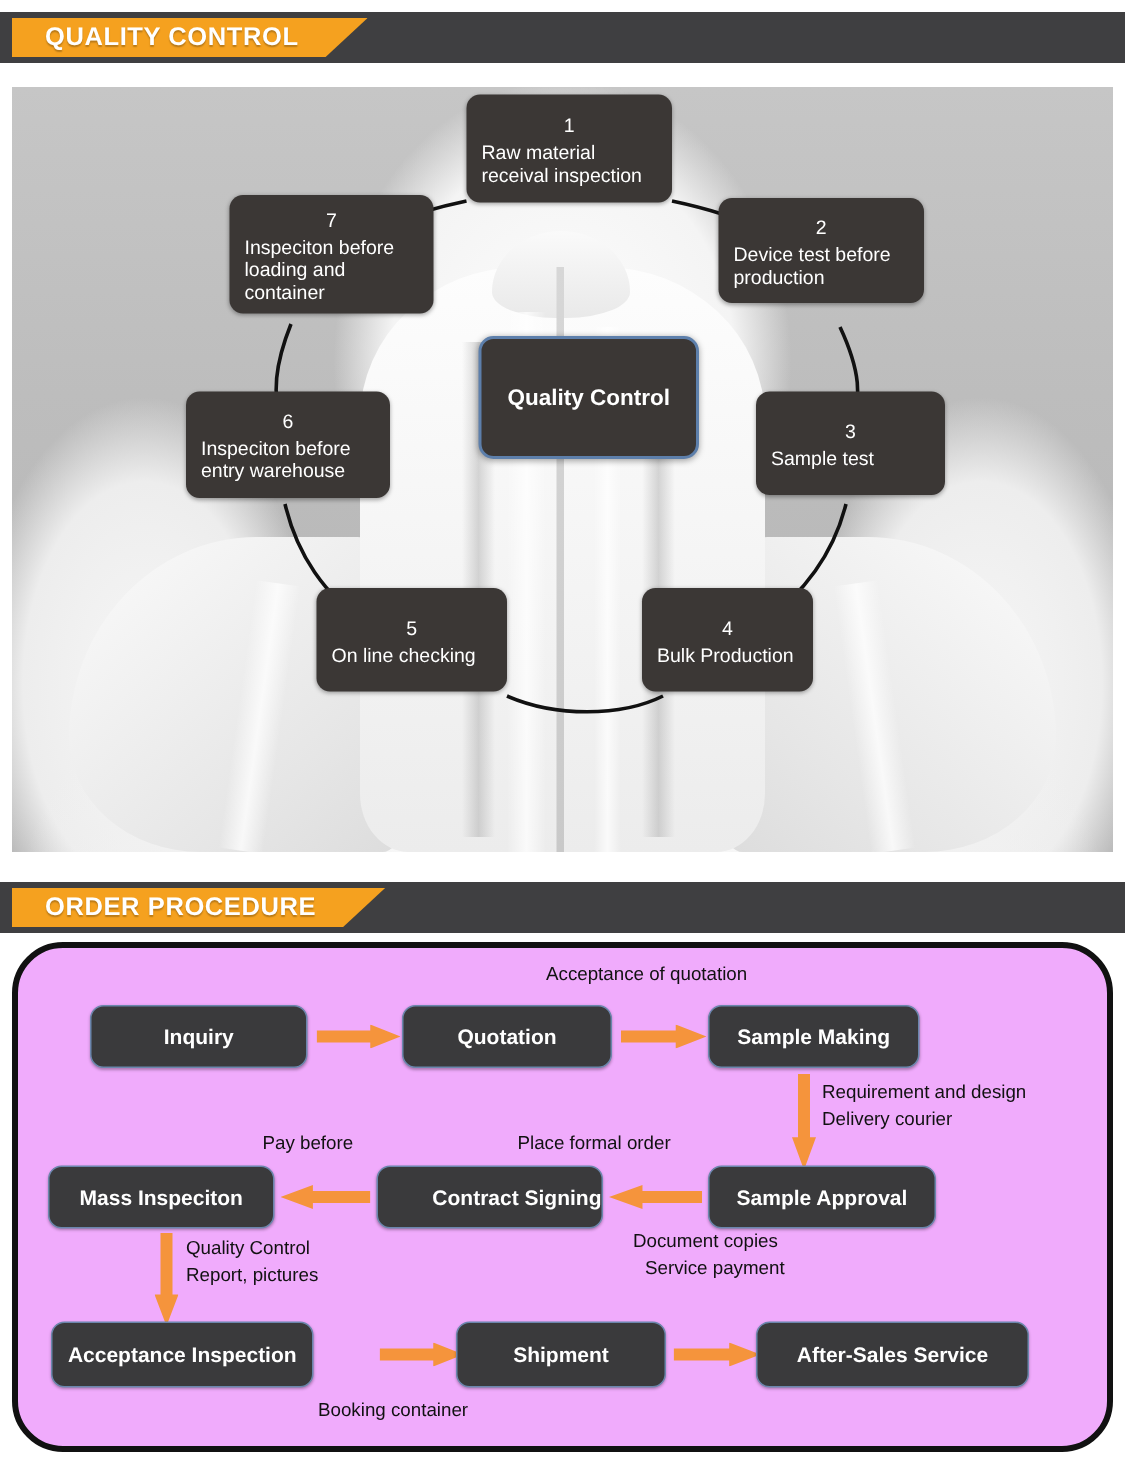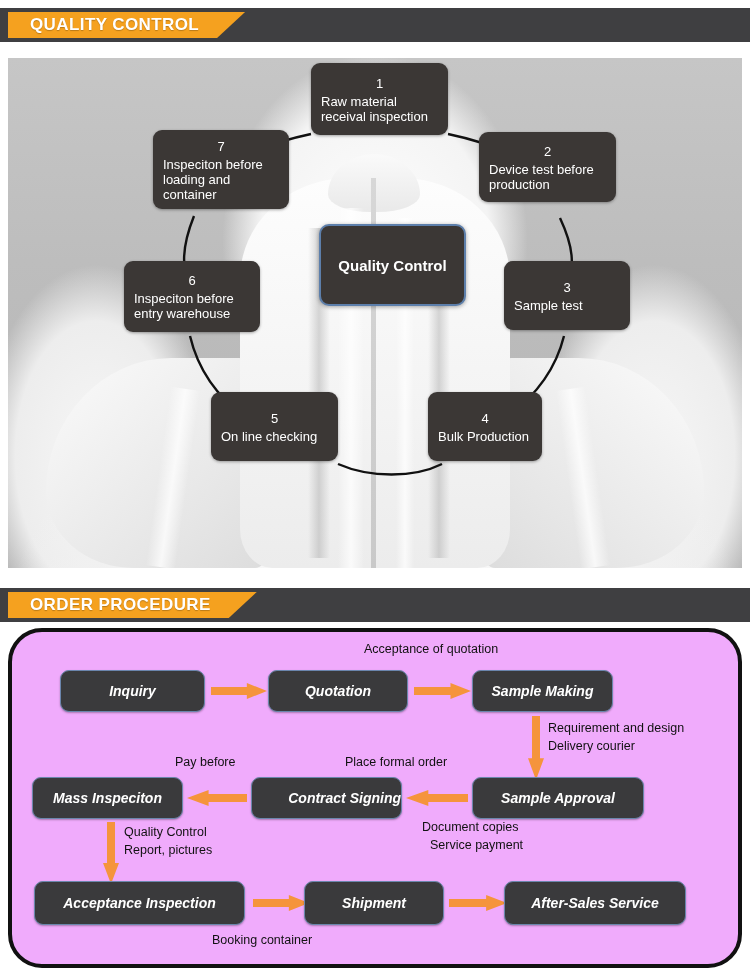--- a/index.html
+++ b/index.html
@@ -118,21 +118,20 @@
     position:absolute;
     background:#3a3a3c;
     border:1px solid #6b86ad;
     border-radius:9px;
     color:#ffffff;
     font-size:14px;font-weight:bold;
     display:flex;align-items:center;justify-content:center;
     box-sizing:border-box;
     text-align:center;
     box-shadow:0 1px 2px rgba(0,0,0,.3);
-    font-style:italic;
   }
   .op-note{
     position:absolute;
     font-size:12.5px;
     color:#111111;
     white-space:nowrap;
     line-height:17px;
   }
   .arrow-r,.arrow-l{position:absolute;height:16px;background:#f5943c;}
   .arrow-r{-webkit-clip-path:polygon(0 25%,64% 25%,64% 0,100% 50%,64% 100%,64% 75%,0 75%);
@@ -241,40 +240,40 @@
     <span>Sample Making</span>
   </div>
 
   <div class="arrow-d" style="left:516px;top:84px;height:64px;"></div>
   <div class="op-note" style="left:536px;top:88px;">Requirement and design</div>
   <div class="op-note" style="left:536px;top:106px;">Delivery courier</div>
 
   <div class="op-note" style="left:333px;top:122px;">Place formal order</div>
   <div class="op-note" style="left:163px;top:122px;">Pay before</div>
 
-  <div class="op-box" style="left:460px;top:145px;width:172px;height:42px;justify-content:center;">
+  <div class="op-box" style="left:460px;top:145px;width:152px;height:42px;justify-content:center;">
     <span>Sample Approval</span>
   </div>
   <div class="arrow-l" style="left:394px;top:158px;width:62px;"></div>
   <div class="op-box" style="left:239px;top:145px;width:151px;height:42px;justify-content:flex-end;">
     <span>Contract Signing</span>
   </div>
   <div class="arrow-l" style="left:175px;top:158px;width:60px;"></div>
   <div class="op-box" style="left:20px;top:145px;width:151px;height:42px;">
     <span>Mass Inspeciton</span>
   </div>
 
   <div class="arrow-d" style="left:91px;top:190px;height:62px;"></div>
   <div class="op-note" style="left:112px;top:192px;">Quality Control</div>
   <div class="op-note" style="left:112px;top:210px;">Report, pictures</div>
 
   <div class="op-note" style="left:410px;top:187px;">Document copies</div>
   <div class="op-note" style="left:418px;top:205px;">Service payment</div>
 
-  <div class="op-box" style="left:22px;top:249px;width:211px;height:44px;">
+  <div class="op-box" style="left:22px;top:249px;width:175px;height:44px;">
     <span>Acceptance Inspection</span>
   </div>
   <div class="arrow-r" style="left:241px;top:263px;width:56px;"></div>
   <div class="op-box" style="left:292px;top:249px;width:140px;height:44px;">
     <span>Shipment</span>
   </div>
   <div class="arrow-r" style="left:437px;top:263px;width:58px;"></div>
   <div class="op-box" style="left:492px;top:249px;width:182px;height:44px;">
     <span>After-Sales Service</span>
   </div>

